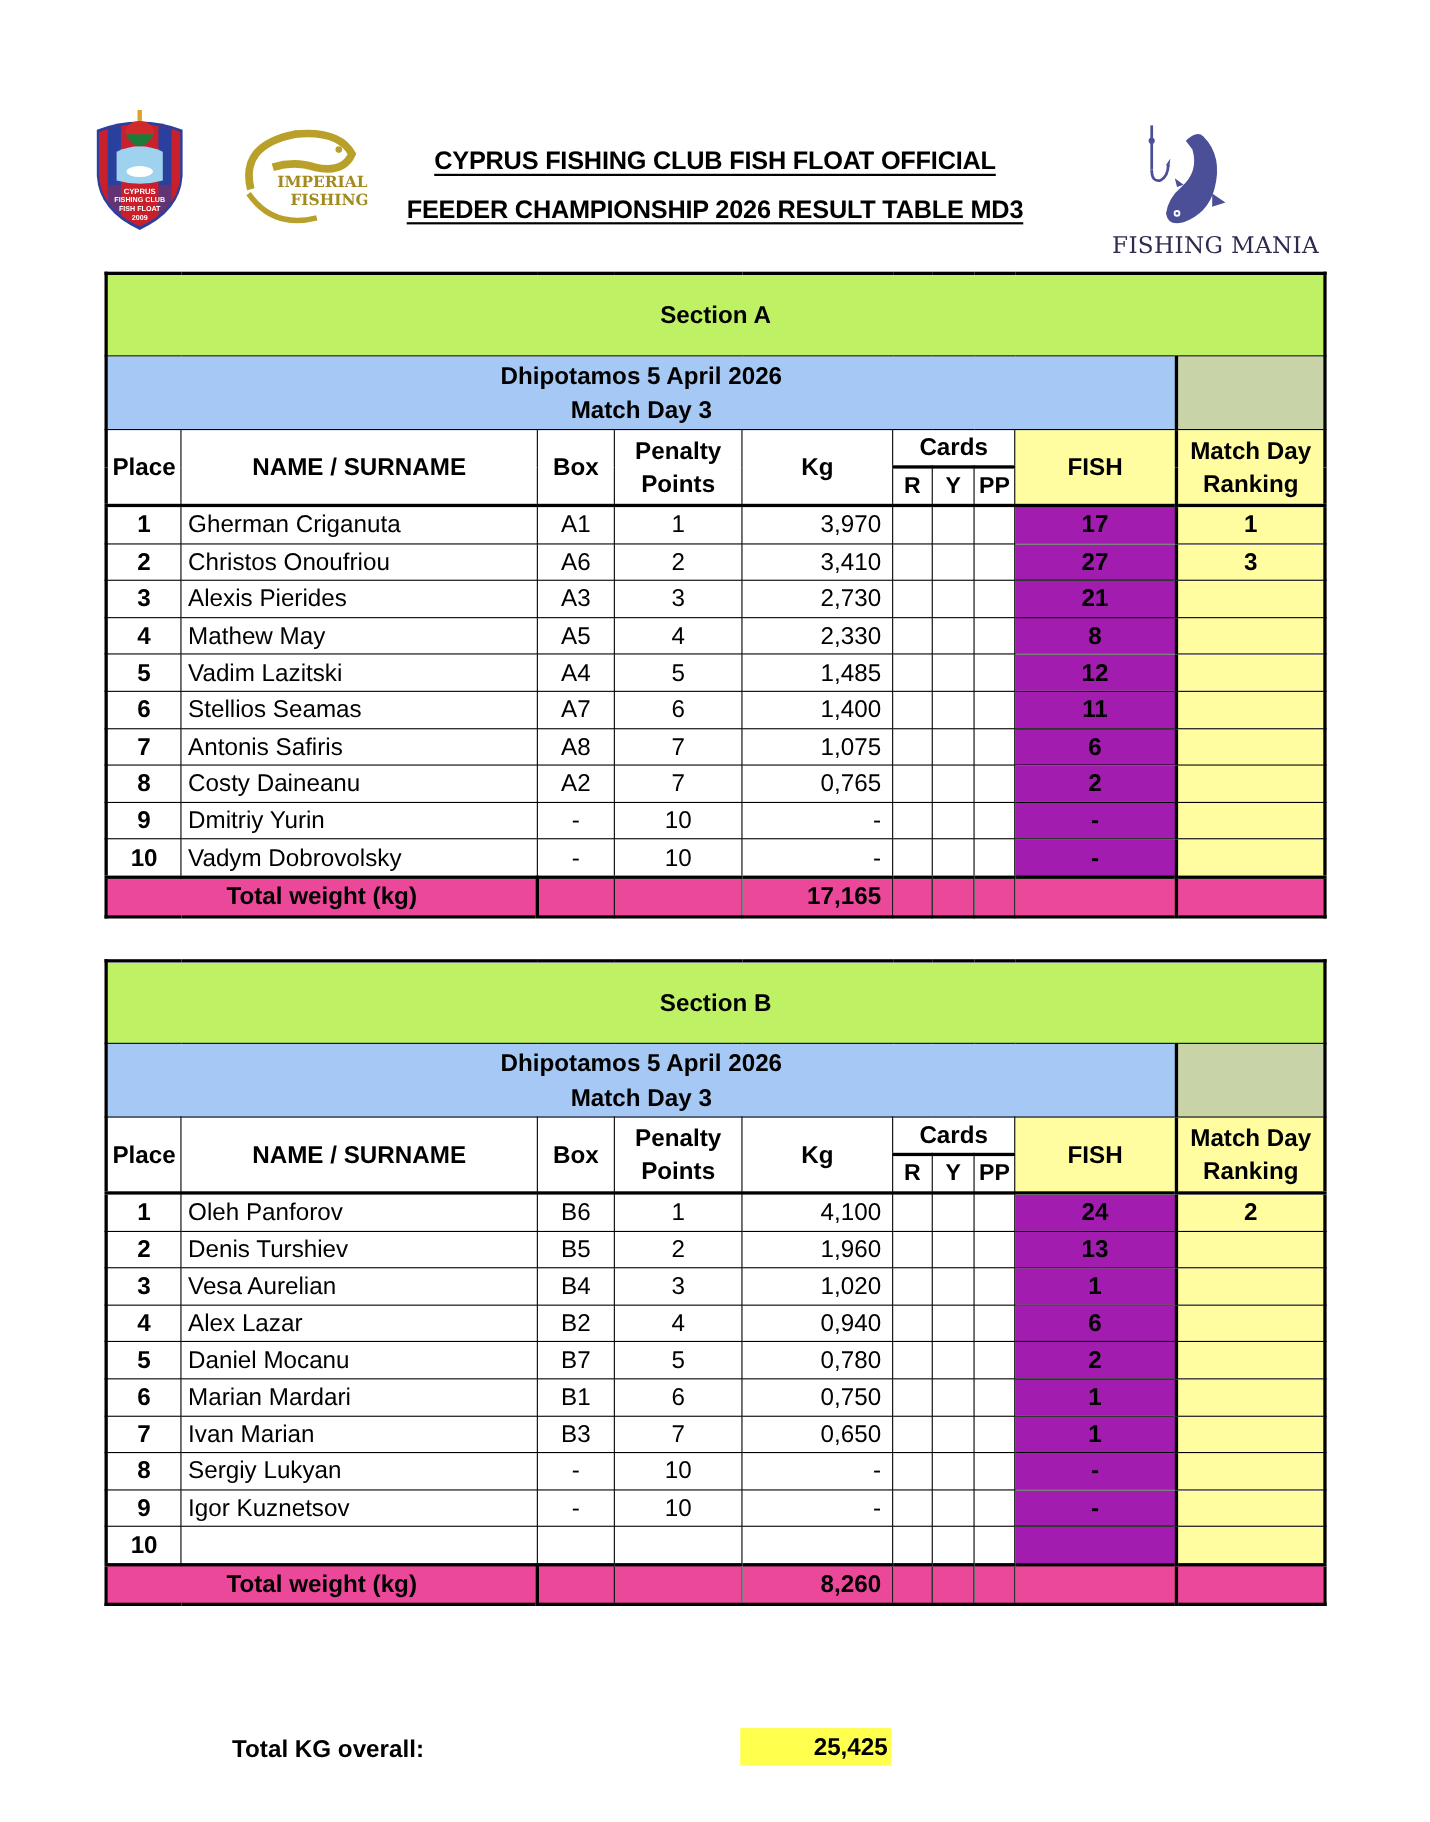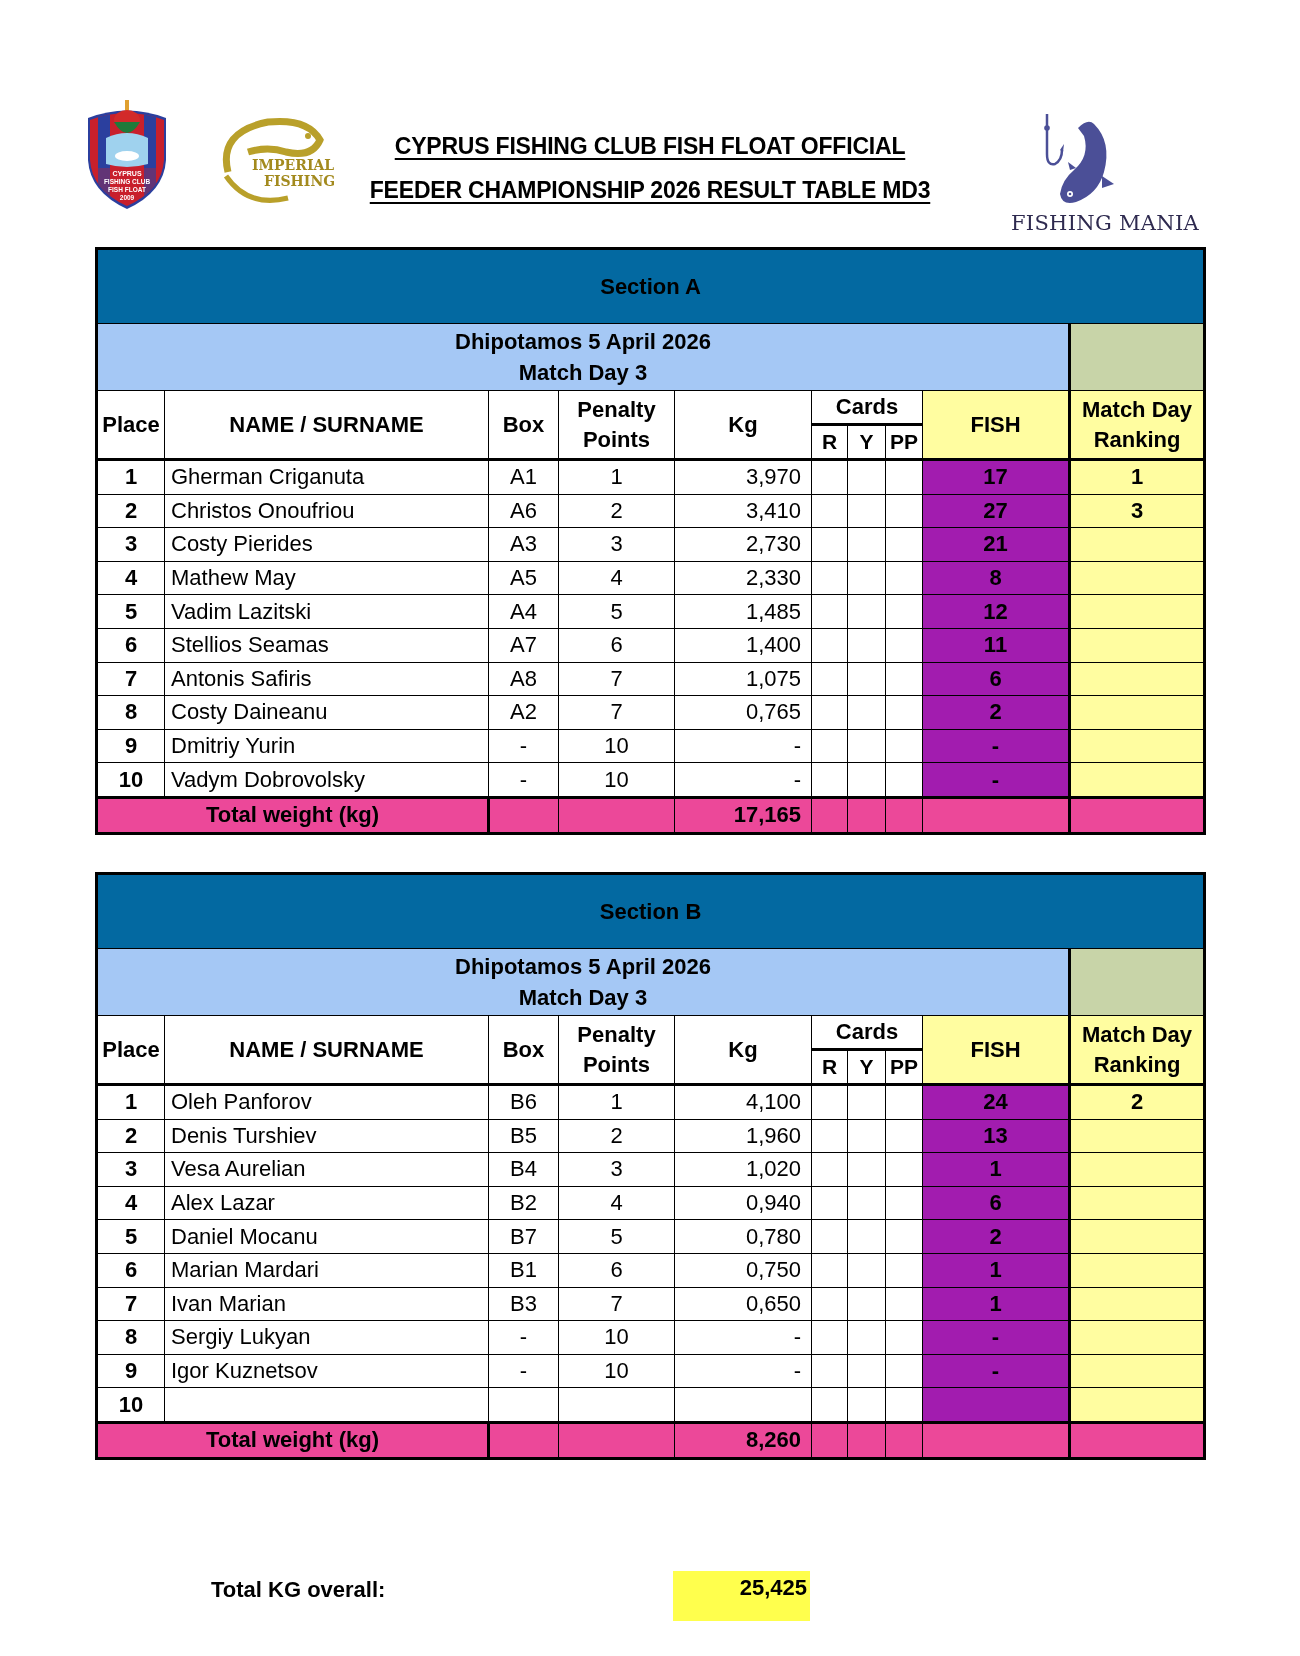--- a/index.html
+++ b/index.html
@@ -8,21 +8,21 @@
   #logo-ccf { left: 82px; top: 98px; width: 90px; height: 112px; }
   #logo-imperial { left: 208px; top: 112px; width: 126px; height: 100px; }
   #logo-mania { left: 1010px; top: 110px; width: 190px; height: 125px; }
   .mania-text { position: absolute; left: 0; right: 0; bottom: 0; text-align: center; font-family: "DejaVu Serif", "Liberation Serif", serif; font-size: 21px; color: #2e2a4f; letter-spacing: 0.3px; }
   .title { position: absolute; left: 340px; width: 620px; text-align: center; font-weight: bold; font-size: 23px; text-decoration: underline; text-decoration-thickness: 2px; text-underline-offset: 4px; letter-spacing: -0.2px; }
   #title-1 { top: 133px; }
   #title-2 { top: 177px; }
 
   table.results { position: absolute; left: 95px; width: 1108px; border-collapse: collapse; table-layout: fixed; border: 3px solid #000; font-size: 22px; }
   table.results td, table.results th { border: 1.5px solid #000; padding: 0; overflow: hidden; white-space: nowrap; }
-  .sec-head td { background: #0369a1; height: 73px; text-align: center; font-weight: bold; font-size: 22px; border-bottom: 3px solid #000; }
+  .sec-head td { background: #bef264; height: 73px; text-align: center; font-weight: bold; font-size: 22px; border-bottom: 3px solid #000; }
   .venue-row td.venue { background: #a5c8f5; height: 66px; text-align: center; font-weight: bold; font-size: 22px; line-height: 31px; border-right: 3px solid #000; }
   .venue-row td.green { background: #c8d4a8; }
   .hdr th { font-weight: bold; font-size: 22px; text-align: center; background: #fff; line-height: 30px; }
   .hdr th.yellow, .hdr th.yellow2 { background: #fffda0; }
   .hdr { border-bottom: 3px solid #000; }
   .hdr th.cards-title { height: 32px; }
   .hdr th.sub { height: 32px; font-size: 21px; }
   tr.data td { height: 32.6px; font-size: 22px; }
   td.place { text-align: center; font-weight: bold; }
   td.name { text-align: left; padding-left: 6px !important; }
@@ -33,21 +33,21 @@
   tr.total td { background: #ec4899; height: 33px; font-weight: bold; font-size: 22px; border-top: 3px solid #000; }
   tr.total td.total-label { text-align: center; }
   tr.total td.kg { text-align: right; }
   .thick-r { border-right: 3px solid #000 !important; }
   .thick-l { border-left: 3px solid #000 !important; }
 
   #tableA { top: 247px; }
   #tableB { top: 872px; }
 
   .overall-label { position: absolute; left: 170px; top: 1577px; font-size: 22px; font-weight: bold; margin-left: 41px; }
-  .overall-value { position: absolute; left: 673px; top: 1571px; width: 137px; height: 50px; background: #ffff4d; font-size: 22px; font-weight: bold; text-align: right; line-height: 34px; padding-right: 3px; box-sizing: border-box; }
+  .overall-value { position: absolute; left: 673px; top: 1571px; width: 137px; height: 34px; background: #ffff4d; font-size: 22px; font-weight: bold; text-align: right; line-height: 34px; padding-right: 3px; box-sizing: border-box; }
 </style>
 </head>
 <body>
 
 <div class="logo" id="logo-ccf">
   <svg width="90" height="112" viewBox="0 0 90 112">
     <defs>
       <clipPath id="shield">
           <path d="M8 22 Q45 8 82 22 L82 62 Q80 92 45 108 Q10 92 8 62 Z"></path>
         </clipPath>
@@ -165,21 +165,21 @@
         <td class="pen">2</td>
         <td class="kg">3,410</td>
         <td class="card"></td>
         <td class="card"></td>
         <td class="card"></td>
         <td class="fish">27</td>
         <td class="rank thick-l">3</td>
       </tr>
       <tr class="data">
         <td class="place">3</td>
-        <td class="name">Costy Pierides</td>
+        <td class="name">Alexis Pierides</td>
         <td class="box">A3</td>
         <td class="pen">3</td>
         <td class="kg">2,730</td>
         <td class="card"></td>
         <td class="card"></td>
         <td class="card"></td>
         <td class="fish">21</td>
         <td class="rank thick-l"></td>
       </tr>
       <tr class="data">

